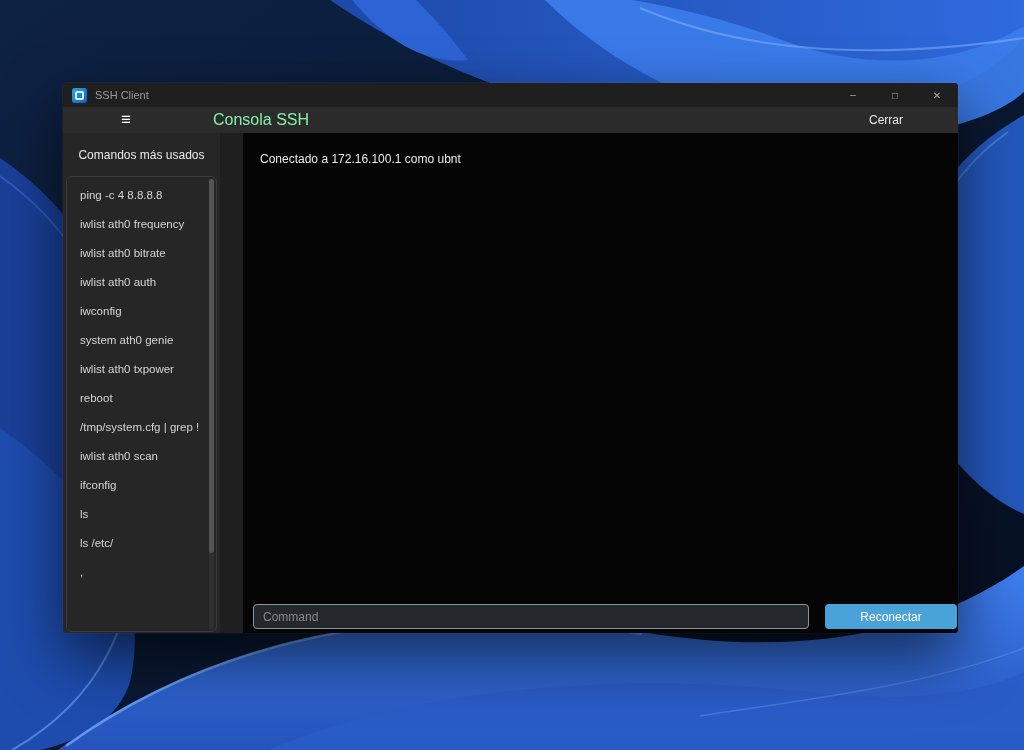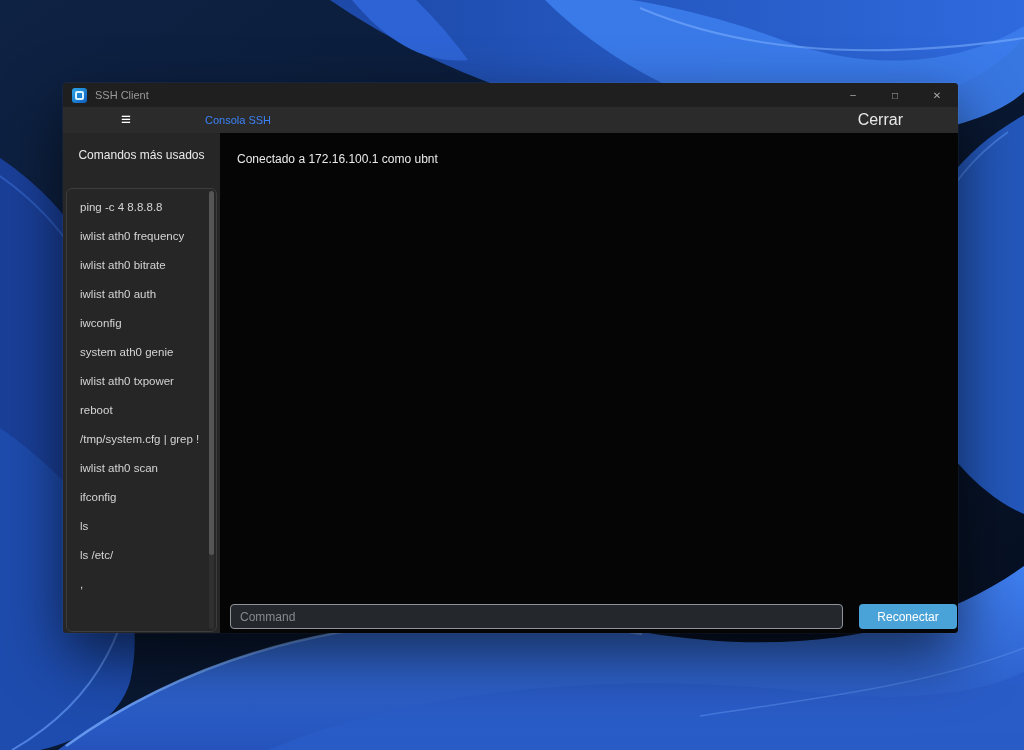--- a/index.html
+++ b/index.html
@@ -21,39 +21,39 @@
   .app-icon { width:15px; height:15px; border-radius:3px; background:linear-gradient(135deg,#2ba7e8,#0f5bbf); position:relative; }
   .app-icon::after { content:""; position:absolute; inset:3px; border:2px solid #d9f3ff; border-radius:2px; }
   .window-title { margin-left:8px; font-size:11px; color:#9a9a9a; }
   .win-controls { margin-left:auto; display:flex; height:100%; }
   .win-btn { width:42px; height:100%; display:flex; align-items:center; justify-content:center; font-size:10px; color:#a9a9a9; cursor:default; }
   .win-btn.min span { transform:translateY(-1px); }
 
   
   .toolbar { flex:0 0 26px; background:#2b2b2b; position:relative; display:flex; align-items:center; }
   .menu-btn { position:absolute; left:58px; top:0; height:100%; display:flex; align-items:center; color:#ffffff; font-size:17px; font-weight:bold; }
-  .toolbar-title { position:absolute; left:142px; font-size:11px; color:#3b82f6; }
-  .toolbar-close { position:absolute; right:55px; font-size:16px; color:#e8e8e8; }
+  .toolbar-title { position:absolute; left:150px; font-size:16px; color:#86efac; }
+  .toolbar-close { position:absolute; right:55px; font-size:12px; color:#e8e8e8; }
 
   
-  .body-row { flex:1; display:flex; min-height:0; }
+  .body-row { flex:1; display:flex; min-height:0;gap:23px; }
 
   .sidebar { flex:0 0 157px; width:157px; background:#262626; display:flex; flex-direction:column; }
   .sidebar-header { height:43px; display:flex; align-items:center; justify-content:center; color:#eaeaea; font-size:12px; }
-  .cmd-listbox { flex:1; margin:12px 3px 1px; border:1px solid #3d3d3d; border-radius:6px; position:relative; overflow:hidden; padding-top:4px; background:#262626; }
+  .cmd-listbox { flex:1; margin:0 3px 1px; border:1px solid #3d3d3d; border-radius:6px; position:relative; overflow:hidden; padding-top:4px; background:#262626; }
   .cmd-item { height:29px; line-height:29px; padding-left:13px; padding-right:10px; font-size:11.5px; color:#d4d4d4; white-space:pre; overflow:hidden; }
   .scrollbar { position:absolute; top:2px; right:2px; bottom:2px; width:5px; border-radius:3px; background:#303030; }
   .scroll-thumb { width:100%; height:83%; border-radius:3px; background:#555555; }
 
   .console { flex:1; background:#050505; position:relative; min-width:0; }
   .console-output { padding:19px 12px 0 17px; color:#eaeaea; font-size:12px; }
   .console-bottom { position:absolute; left:10px; right:1px; bottom:4px; height:25px; display:flex; gap:16px; }
   .cmd-input { flex:1; background:#24282c; border:1px solid #8e9499; border-radius:4px; color:#8b5cf6; font-size:12px; padding:0 9px; outline:none; font-family:inherit; }
   .cmd-input::placeholder { color:#86898d; }
-  .reconnect-btn { width:98px; background:#49a2d8; border:none; border-radius:4px; color:#ffffff; font-size:12px; font-family:inherit; cursor:default; }
+  .reconnect-btn { width:132px; background:#49a2d8; border:none; border-radius:4px; color:#ffffff; font-size:12px; font-family:inherit; cursor:default; }
 </style>
 </head>
 <body>
 
 <div class="wallpaper">
   <svg viewBox="0 0 1024 750" preserveAspectRatio="none">
     <defs>
       <linearGradient id="bgGrad" x1="0" y1="0" x2="1" y2="1">
         <stop offset="0" stop-color="#0e2244"></stop>
         <stop offset="0.45" stop-color="#0a1a36"></stop>

